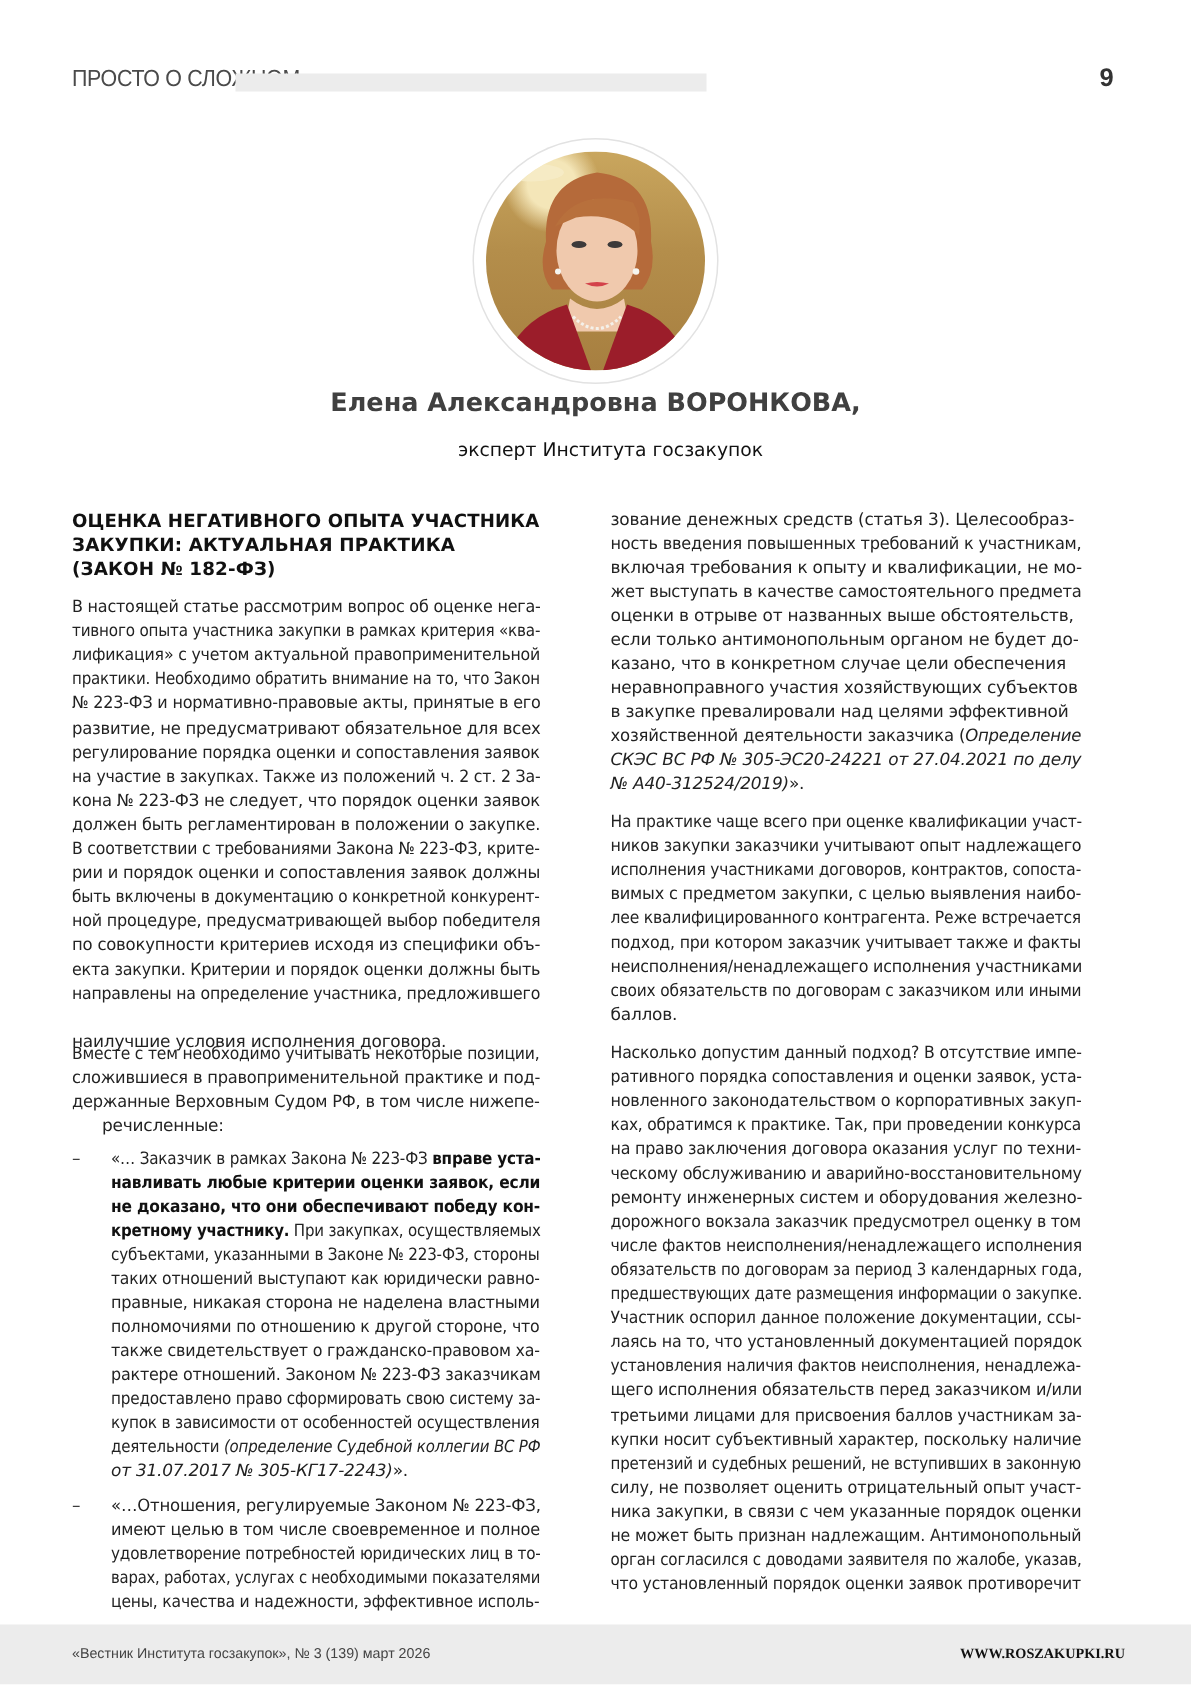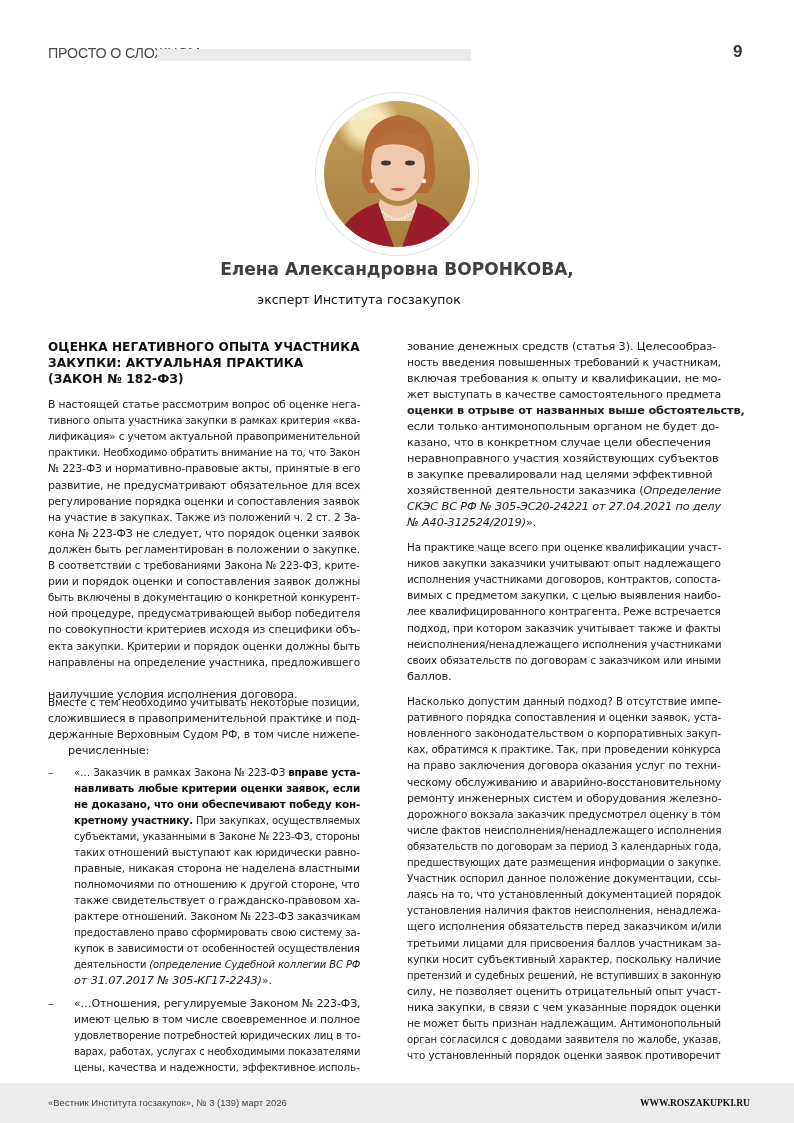--- a/index.html
+++ b/index.html
@@ -33,21 +33,21 @@
       background: radial-gradient(circle at 30% 15%, #f4e6b8 0 10%, transparent 20%),
                   linear-gradient(180deg, #c9a65e 0%, #b48e4b 45%, #a77f40 100%);
     }
     .portrait svg { position:absolute; left:0; top:0; width:146px; height:146px; }
     .author-name {
       position: absolute; left: 0; width: 794px; top: 258px; text-align: center;
       font-weight: bold; font-size: 17px; line-height: 22px; color: #404040;
     }
     .author-title {
       position: absolute; left: 0; width: 718px; top: 291px; text-align: center;
-      font-size: 12.5px; line-height: 18px; color: #111;
+      font-size: 12.5px; line-height: 18px; color: #111; padding-left: 48px;
     }
     .col { position: absolute; top: 0; }
     .col-left { left: 48px; width: 312px; }
     .col-right { left: 407px; width: 314px; }
     .line {
       position: absolute; left: 0; white-space: nowrap; font-size: 11.3px; line-height: 16px;
       color: #222; letter-spacing: -0.15px;
     }
     .line.ind { left: 26px; }
     .h { font-weight: bold; font-size: 12.2px; color: #111; letter-spacing: 0.1px; }
@@ -159,21 +159,21 @@
       </div>
   </div>
 </div>
 
 <div class="col col-right">
   <div id="right-p1">
       <div class="line" style="top: 339px;">зование денежных средств (статья 3). Целесообраз-</div>
       <div class="line" style="top: 355px; transform: scaleX(0.9544); transform-origin: left top;">ность введения повышенных требований к участникам,</div>
       <div class="line" style="top: 371px;">включая требования к опыту и квалификации, не мо-</div>
       <div class="line" style="top: 387px; transform: scaleX(0.9662); transform-origin: left top;">жет выступать в качестве самостоятельного предмета</div>
-      <div class="line" style="top: 403px; font-weight: bold;">оценки в отрыве от названных выше обстоятельств,</div>
+      <div class="line" style="top: 403px;">оценки в отрыве от названных выше обстоятельств,</div>
       <div class="line" style="top: 419px;">если только антимонопольным органом не будет до-</div>
       <div class="line" style="top: 435px;">казано, что в конкретном случае цели обеспечения</div>
       <div class="line" style="top: 451px;">неравноправного участия хозяйствующих субъектов</div>
       <div class="line" style="top: 467px;">в закупке превалировали над целями эффективной</div>
     </div>
   <div class="line" style="top: 483px; transform: scaleX(0.9752); transform-origin: left top;"><span>хозяйственной деятельности заказчика (</span><span class="i">Определение</span></div>
   <div class="line i" style="top:499px">СКЭС ВС РФ № 305-ЭС20-24221 от 27.04.2021 по делу</div>
   <div class="line" style="top:515px"><span class="i">№ А40-312524/2019)</span><span>».</span></div>
   <div id="right-p2">
       <div class="line" style="top: 540px; transform: scaleX(0.9181); transform-origin: left top;">На практике чаще всего при оценке квалификации участ-</div>

